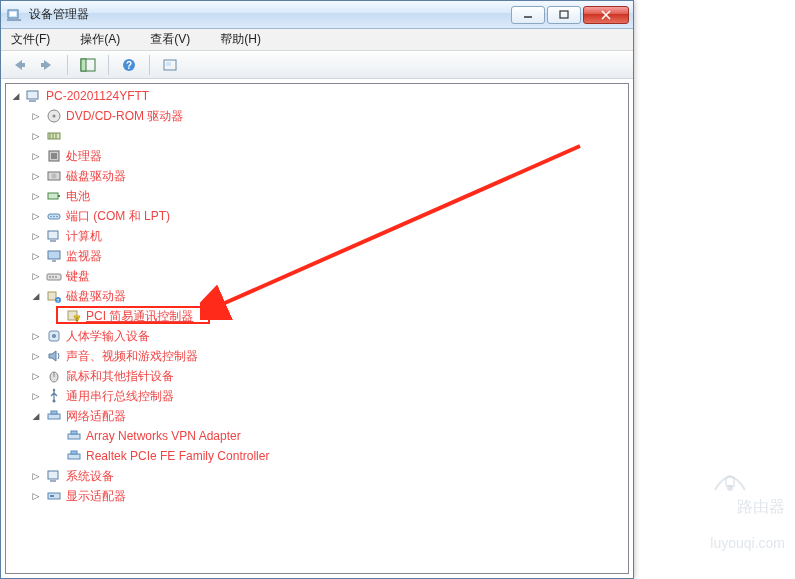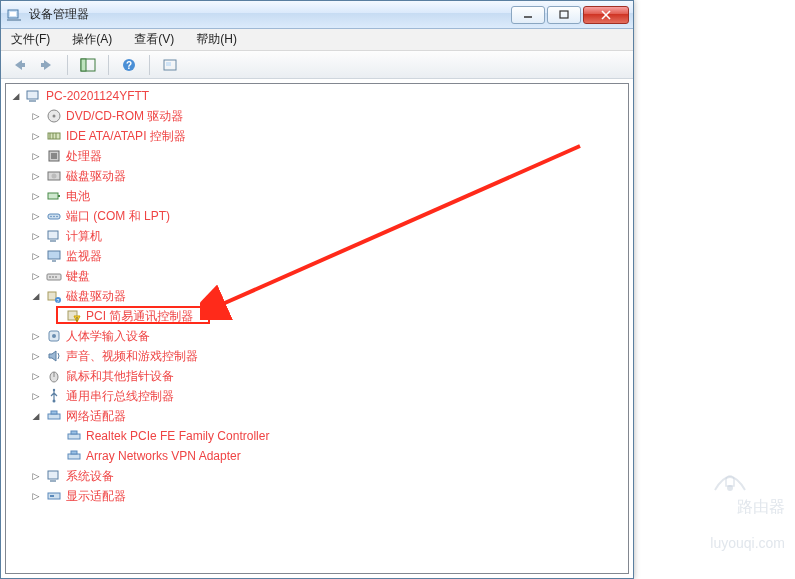--- a/index.html
+++ b/index.html
@@ -49,21 +49,21 @@
     border-color: #a02f24; color: #fff; font-weight: bold;
     width: 46px;
   }
   .menubar {
     height: 22px;
     background: #f2f2f2;
     border-bottom: 1px solid #d9d9d9;
     display: flex;
     align-items: center;
     padding: 0 6px;
-    gap: 14px;
+    gap: 22px;
     color: #222;
   }
   .menubar .menu-item { padding: 2px 4px; }
   .toolbar {
     height: 28px;
     background: linear-gradient(to bottom, #fdfdfd, #eaeef2);
     border-bottom: 1px solid #cfd6dd;
     display: flex;
     align-items: center;
     padding: 0 6px;
@@ -104,20 +104,21 @@
   }
   .expander.spacer { visibility: hidden; }
   .node-icon {
     width: 16px; height: 16px; margin: 0 4px 0 2px;
     display: inline-flex; align-items: center; justify-content: center;
     flex-shrink: 0;
   }
   .node-label { color: #ef4444; }
   .selected .node-label {
     background: transparent;
+    text-decoration: underline;
   }
   .highlight-box {
     position: absolute;
     border: 2px solid #ff2a1a;
     pointer-events: none;
   }
   .arrow-svg {
     position: absolute;
     pointer-events: none;
   }
@@ -241,21 +242,20 @@
               <div class="node-row">
             <span class="expander">▷</span>
             <span class="node-icon">
                   <svg width="16" height="16">
                     <rect x="2" y="5" width="12" height="6" fill="#d8e4c0" stroke="#7a8f55"></rect>
                     <line x1="4" y1="5" x2="4" y2="11" stroke="#7a8f55"></line>
                     <line x1="7" y1="5" x2="7" y2="11" stroke="#7a8f55"></line>
                     <line x1="10" y1="5" x2="10" y2="11" stroke="#7a8f55"></line>
                   </svg>
                 </span>
-            <span class="node-label">IDE ATA/ATAPI 控制器</span>
           </div>
             </li>
           <li>
               <div class="node-row">
             <span class="expander">▷</span>
             <span class="node-icon">
                   <svg width="16" height="16">
                     <rect x="3" y="3" width="10" height="10" fill="#d0d0d0" stroke="#666"></rect>
                     <rect x="5" y="5" width="6" height="6" fill="#888"></rect>
                   </svg>
@@ -430,33 +430,33 @@
             <ul>
               <li>
                   <div class="node-row">
                 <span class="expander spacer">▷</span>
                 <span class="node-icon">
                       <svg width="16" height="16">
                         <rect x="2" y="6" width="12" height="5" fill="#cfe0ef" stroke="#5c8abb"></rect>
                         <rect x="5" y="3" width="6" height="3" fill="#9cc2e6" stroke="#5c8abb"></rect>
                       </svg>
                     </span>
-                <span class="node-label">Realtek PCIe FE Family Controller</span>
+                <span class="node-label">Array Networks VPN Adapter</span>
               </div>
                 </li>
               <li>
                   <div class="node-row">
                 <span class="expander spacer">▷</span>
                 <span class="node-icon">
                       <svg width="16" height="16">
                         <rect x="2" y="6" width="12" height="5" fill="#cfe0ef" stroke="#5c8abb"></rect>
                         <rect x="5" y="3" width="6" height="3" fill="#9cc2e6" stroke="#5c8abb"></rect>
                       </svg>
                     </span>
-                <span class="node-label">Array Networks VPN Adapter</span>
+                <span class="node-label">Realtek PCIe FE Family Controller</span>
               </div>
                 </li>
             </ul>
           </li>
           <li>
               <div class="node-row">
             <span class="expander">▷</span>
             <span class="node-icon">
                   <svg width="16" height="16">
                     <rect x="2" y="3" width="10" height="8" fill="#e6eef7" stroke="#5b7fa3"></rect>

